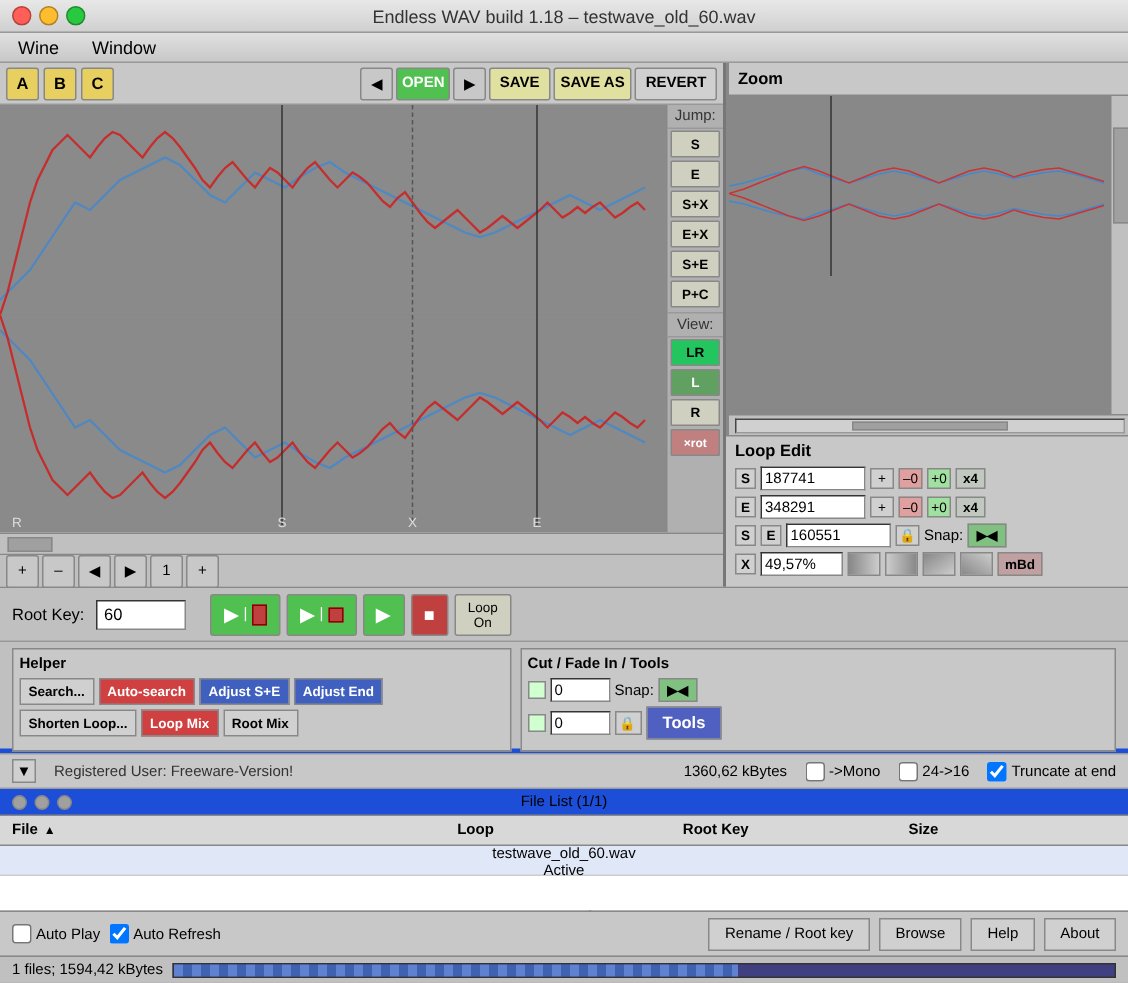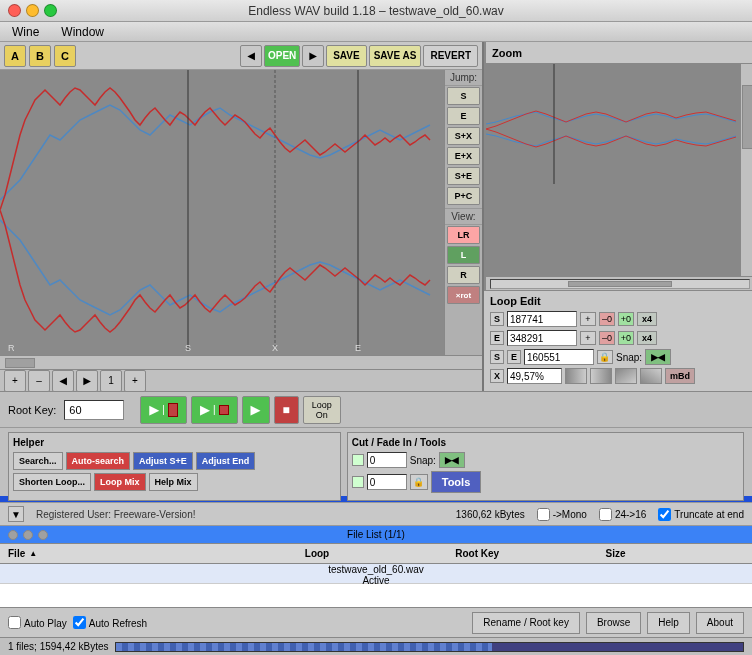--- a/index.html
+++ b/index.html
@@ -203,21 +203,21 @@
     }
     .view-btn {
       height: 18px;
       border: 1px solid #888;
       border-radius: 1px;
       font-size: 9px; font-weight: bold;
       cursor: pointer;
       display: flex; align-items: center; justify-content: center;
       margin: 1px 2px;
     }
-    .view-btn.lr { background: #fca5a5; }
+    .view-btn.lr { background: #22c55e; }
     .view-btn.l  { background: #60a060; color: white; }
     .view-btn.r  { background: #d0d0c0; }
     .view-btn.x  { background: #c08080; color: white; }
 
     
     .zoom-panel {
       width: 270px;
       background: #b8b8b8;
       display: flex;
       flex-direction: column;
@@ -339,21 +339,21 @@
       font-size: 9px; font-weight: bold;
       cursor: pointer;
     }
 
     
     .middle-section {
       height: 110px;
       background: #c0c0c0;
       display: flex;
       flex-direction: column;
-      border-bottom: 6px solid #1d4ed8;
+      border-bottom: 3px solid #1d4ed8;
     }
     .root-key-label { font-size: 11px; }
     .root-key-input {
       width: 60px; height: 20px;
       border: 1px inset #888;
       background: white;
       font-size: 11px;
       padding: 0 4px;
     }
 
@@ -454,21 +454,21 @@
 
     
     .file-list-section {
       flex: 1;
       display: flex;
       flex-direction: column;
       background: white;
     }
     .file-list-header {
       height: 18px;
-      background: #3b82f6;
+      background: #1d4ed8;
       display: flex;
       align-items: center;
       justify-content: center;
       font-size: 10px;
       border-bottom: 1px solid #888;
       position: relative;
     }
     .file-list-dots {
       position: absolute;
       left: 8px;
@@ -777,21 +777,21 @@
         <div class="panel-title">Helper</div>
         <div class="helper-row">
           <button class="helper-btn">Search...</button>
           <button class="helper-btn helper-btn-red">Auto-search</button>
           <button class="helper-btn helper-btn-blue">Adjust S+E</button>
           <button class="helper-btn helper-btn-blue">Adjust End</button>
         </div>
         <div class="helper-row">
           <button class="helper-btn">Shorten Loop...</button>
           <button class="helper-btn helper-btn-red">Loop Mix</button>
-          <button class="helper-btn">Help Mix</button>
+          <button class="helper-btn">Root Mix</button>
         </div>
       </div>
 
       <div class="cut-panel">
         <div class="panel-title">Cut / Fade In / Tools</div>
         <div class="cut-row">
           <div class="cut-checkbox"></div>
           <input class="cut-input" type="text" value="0" style="">
           <span class="snap-label2">Snap:</span>
           <button class="snap-btn">▶◀</button>

